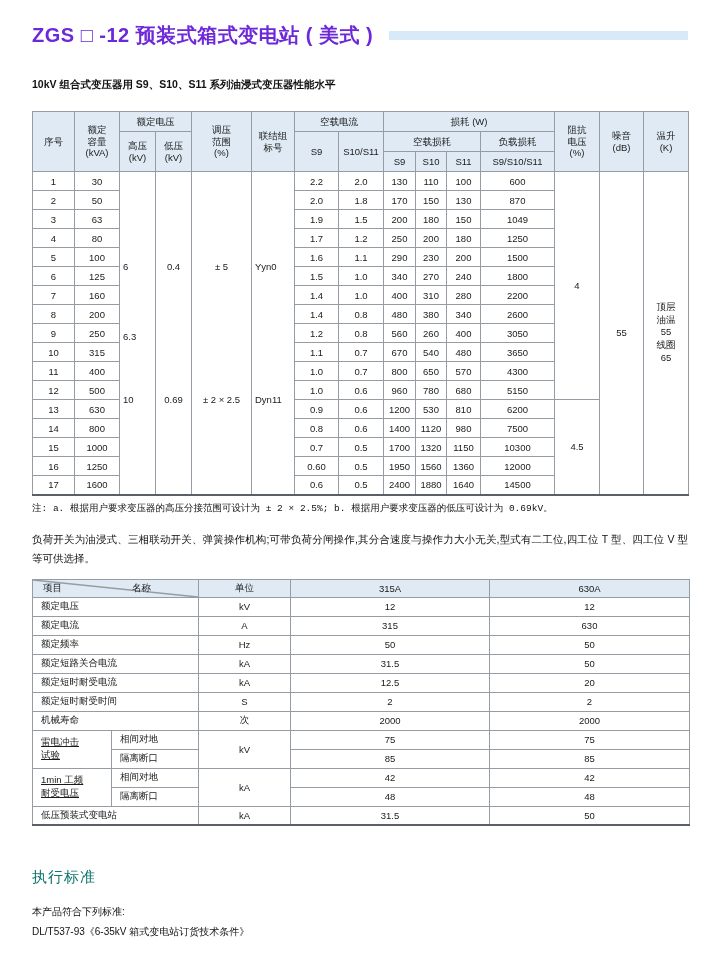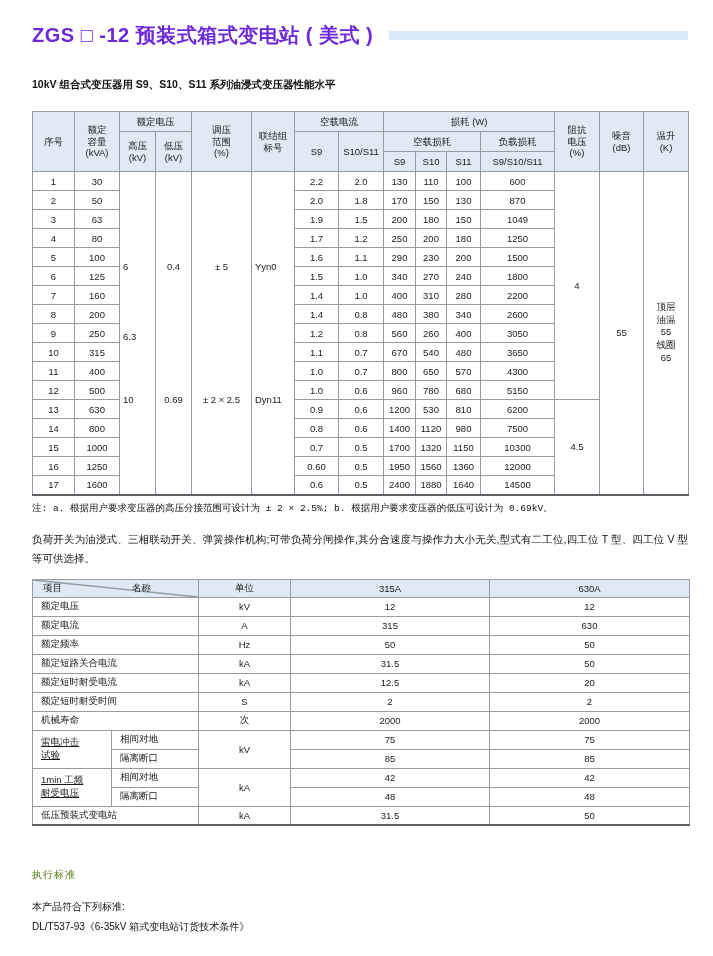--- a/index.html
+++ b/index.html
@@ -44,21 +44,21 @@
   .t2 thead td { background:#dfeaf4; }
   .t2 tbody tr { height:19px; }
   .t2 td.lbl { text-align:left; padding-left:8px; }
   .t2 td.pre { white-space:pre-line; line-height:1.35;text-decoration:underline; }
   .corner { position:relative; padding:0; }
   .corner svg { position:absolute; inset:0; width:100%; height:100%; }
   .corner .c-top { position:absolute; top:2px; left:60%; font-size:9.5px; }
   .corner .c-bot { position:absolute; bottom:2px; left:10px; font-size:9.5px; }
 
   
-  .std-heading { margin-top:42px; font-size:10px; color:#4d7c0f; letter-spacing:1px; }
+  .std-heading { margin-top:42px; font-size:15px; color:#0f766e; letter-spacing:1px; }
   .std-lines { margin-top:15px; font-size:10px; line-height:20px; color:#111; }
 </style>
 </head>
 <body>
 
 <div class="page">
   <div class="content">
 
     <div class="title-row">
       <div class="page-title">ZGS □ -12 预装式箱式变电站 ( 美式 )</div>

